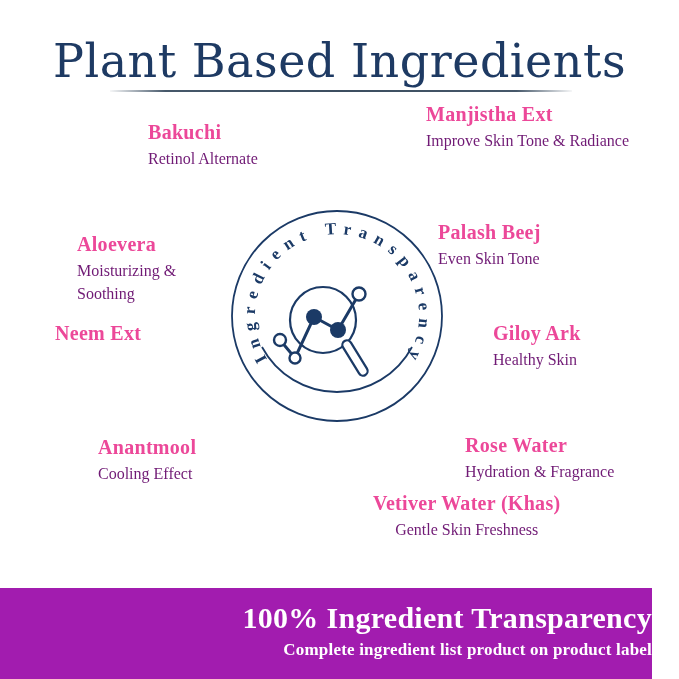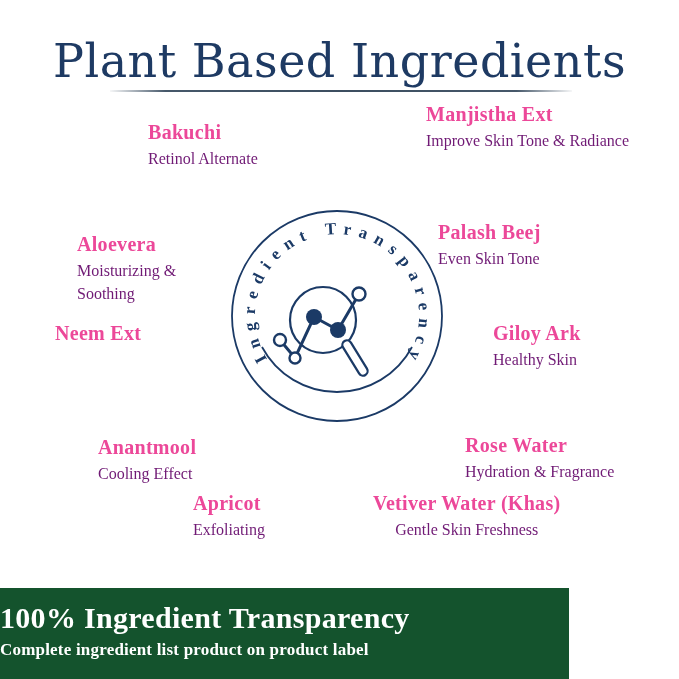--- a/index.html
+++ b/index.html
@@ -65,24 +65,24 @@
     font-weight: bold;
     letter-spacing: 3px;
     fill: #1b3a66;
   }
 
   
   .banner {
     position: absolute;
     left: 0;
     bottom: 0;
-    width: 569px;
+    width: 652px;
     height: 91px;
-    background: #14532d;
-    text-align: left;
+    background: #a21caf;
+    text-align: right;
     color: #ffffff;
   }
   .banner-title {
     margin-top: 13px;
     font-size: 30px;
     font-weight: bold;
     letter-spacing: 0.3px;
   }
   .banner-subtitle {
     margin-top: 5px;
@@ -131,24 +131,20 @@
   <div class="ing" style="left:98px; top:410px;margin-top:26px;">
     <div class="ing-name">Anantmool</div>
     <div class="ing-benefit">Cooling Effect</div>
   </div>
 
   <div class="ing" style="left:465px; top:410px;margin-top:24px;">
     <div class="ing-name">Rose Water</div>
     <div class="ing-benefit">Hydration &amp; Fragrance</div>
   </div>
 
-  <div class="ing" style="left:193px; top:492px;">
-    <div class="ing-name">Apricot</div>
-    <div class="ing-benefit">Exfoliating</div>
-  </div>
 
   <div class="ing" style="left:373px; top:492px;text-align:center;">
     <div class="ing-name">Vetiver Water (Khas)</div>
     <div class="ing-benefit">Gentle Skin Freshness</div>
   </div>
 
   <svg class="badge" width="236" height="236" viewBox="220 198 236 236">
     <defs>
       <path id="textArc" d="M 269.8 363.1 A 82 82 0 1 1 404.2 363.1"></path>
     </defs>

